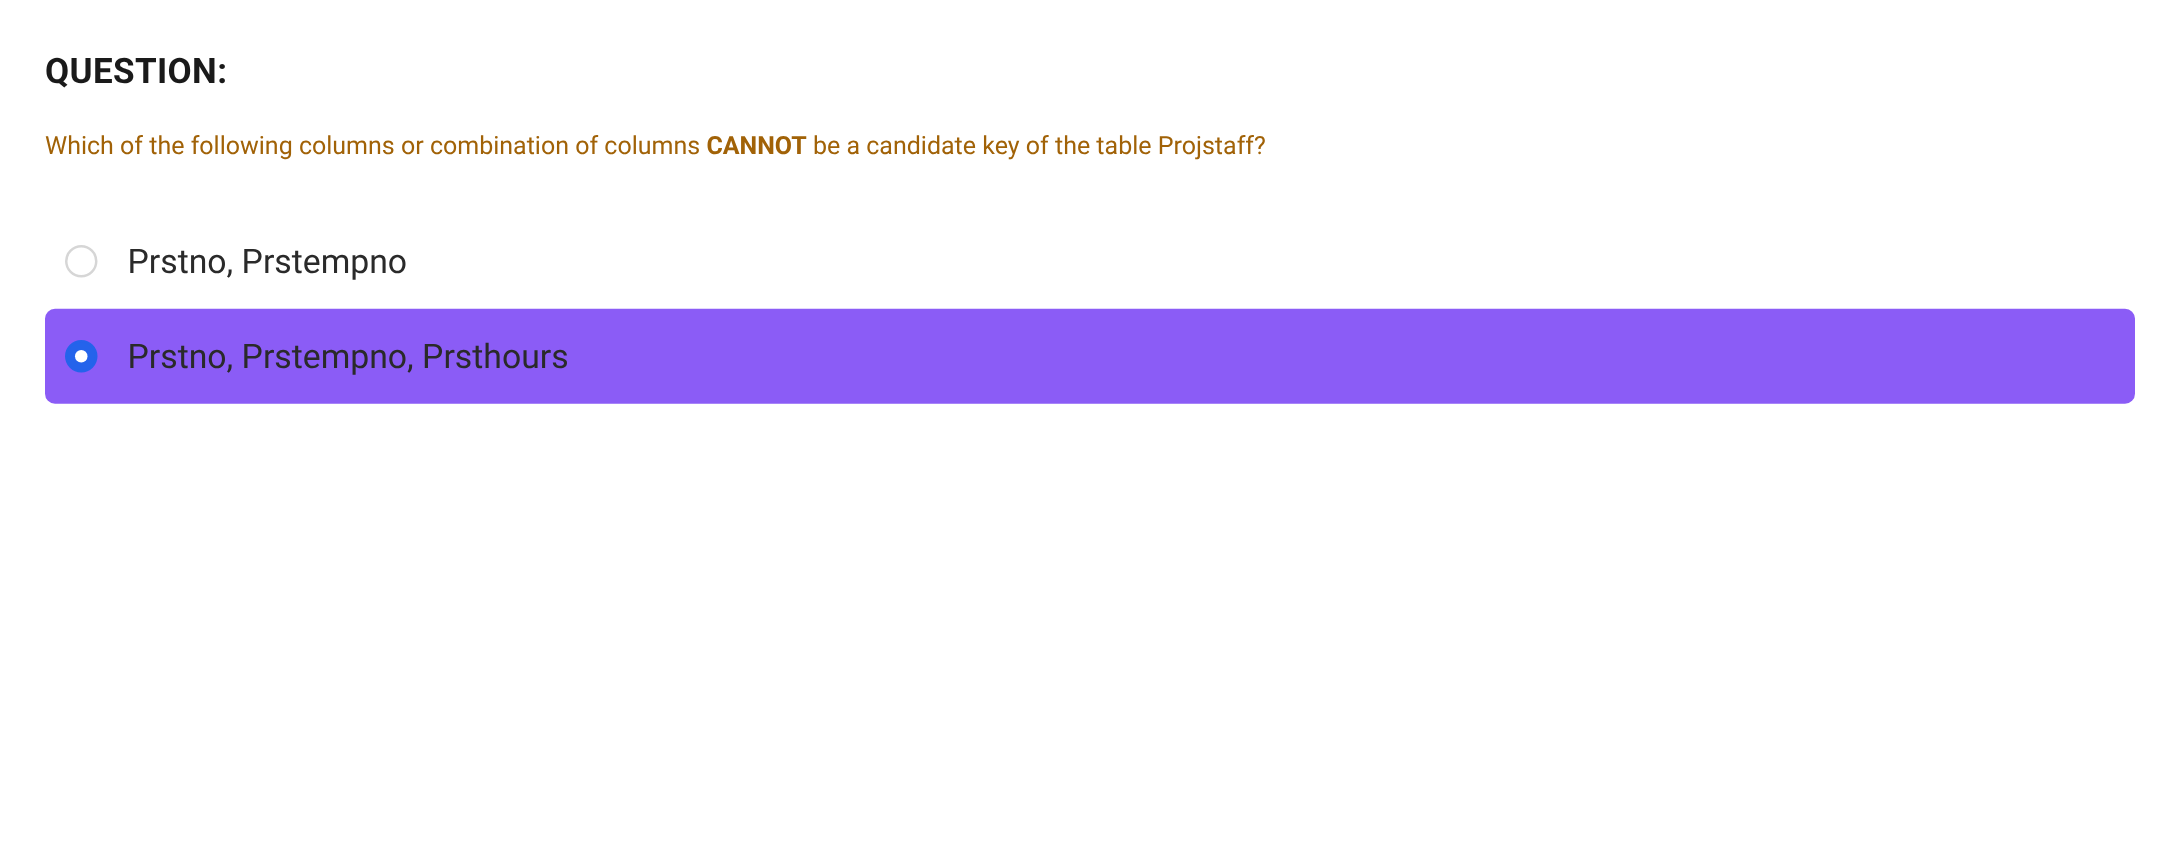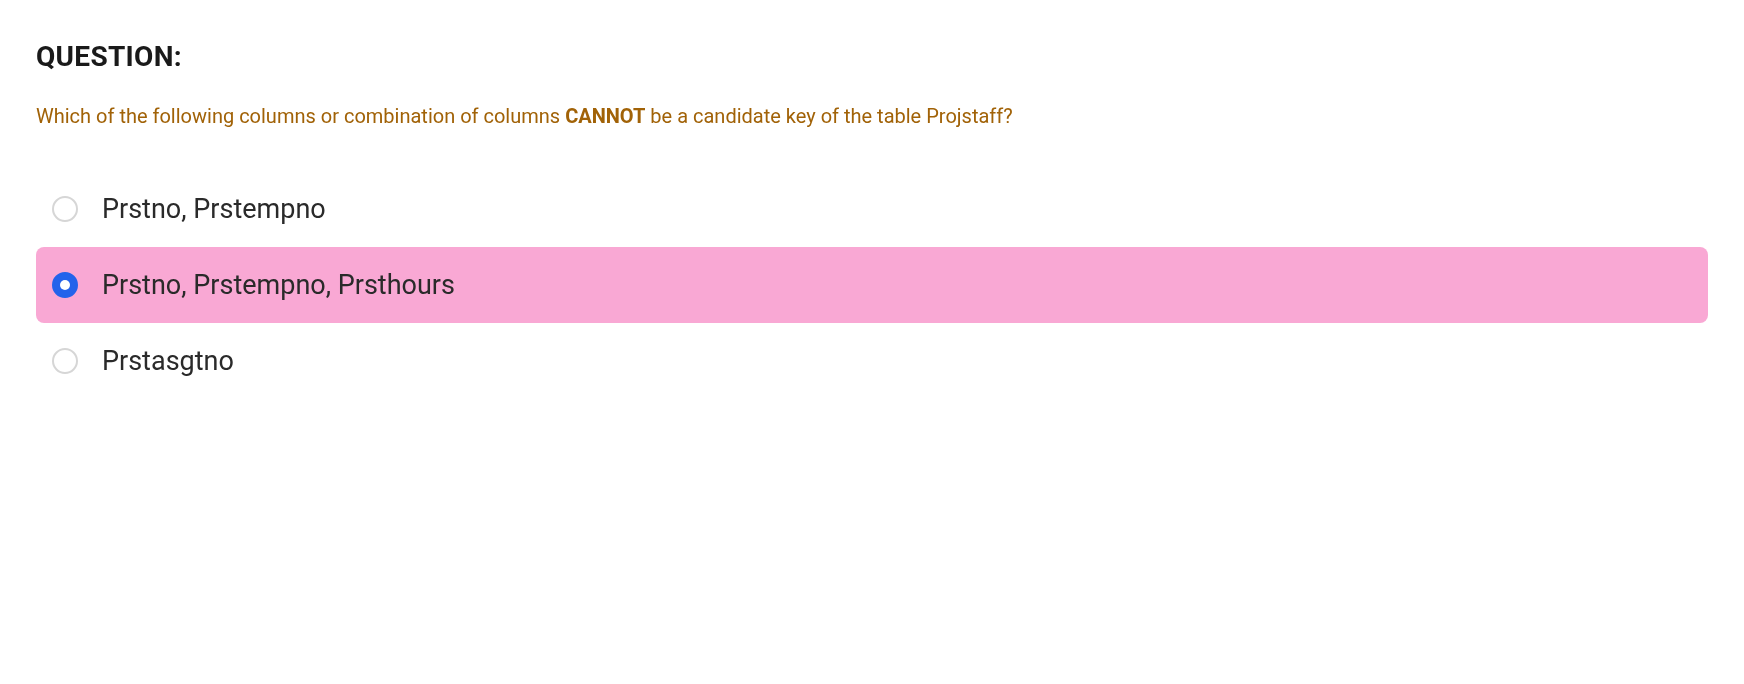--- a/index.html
+++ b/index.html
@@ -36,21 +36,21 @@
     }
     .option {
       display: flex;
       align-items: center;
       padding: 22px 16px;
       border-radius: 8px;
       cursor: pointer;
       gap: 24px;
     }
     .option.selected {
-      background-color: #f9a8d4;
+      background-color: #8b5cf6;
     }
     .radio {
       width: 26px;
       height: 26px;
       border-radius: 50%;
       border: 2px solid #d6d6d6;
       flex-shrink: 0;
       position: relative;
       background: #ffffff;
     }
@@ -86,18 +86,14 @@
   </div>
   <div class="options">
     <div class="option">
       <div class="radio"></div>
       <span class="option-label">Prstno, Prstempno</span>
     </div>
     <div class="option selected">
       <div class="radio"></div>
       <span class="option-label">Prstno, Prstempno, Prsthours</span>
     </div>
-    <div class="option">
-      <div class="radio"></div>
-      <span class="option-label">Prstasgtno</span>
-    </div>
   </div>
 </div>
 
 </body></html>

